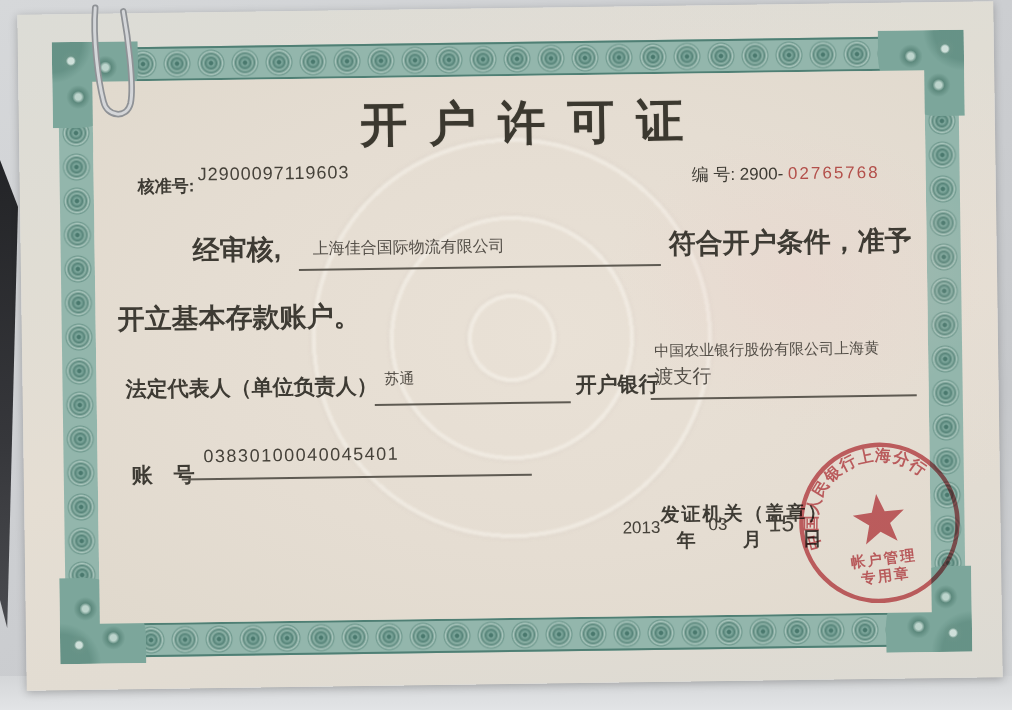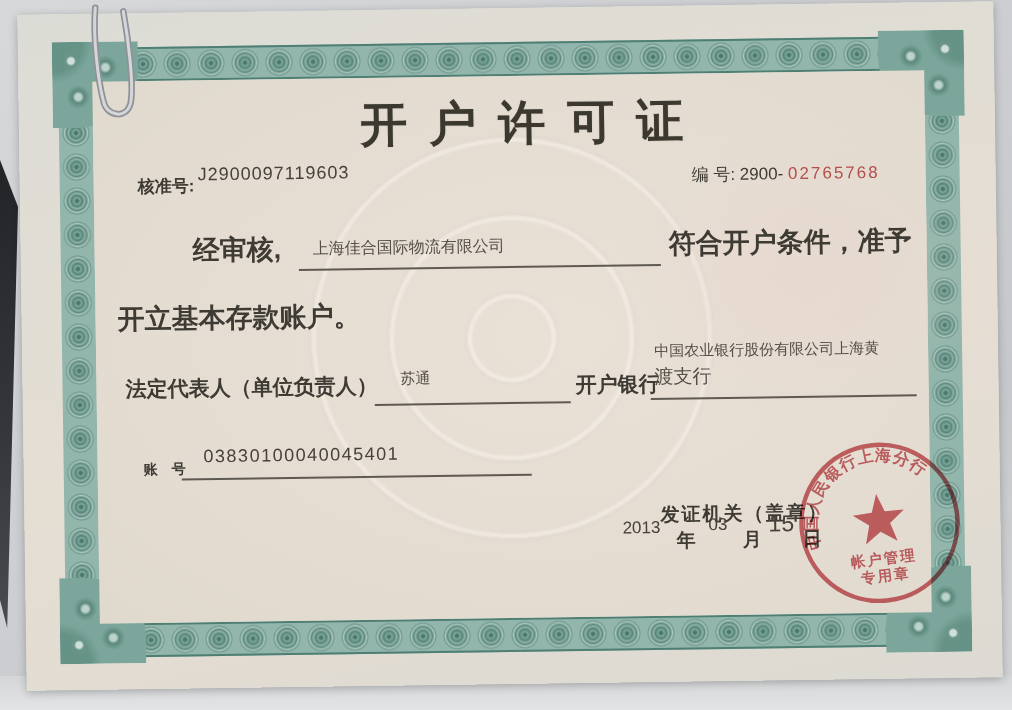--- a/index.html
+++ b/index.html
@@ -128,29 +128,29 @@
 
     <div class="txt lbl" style="left:172px;top:220px;font-size:27px;">经审核,</div>
     <div class="uline" style="left:278px;top:222px;width:362px;height:36px;">
       <span class="txt small" style="left:14px;top:6px;font-size:16px;">上海佳合国际物流有限公司</span>
     </div>
     <div class="txt lbl" style="left:648px;top:220px;font-size:27px;">符合开户条件，准予</div>
     <div class="txt lbl" style="left:96px;top:288px;font-size:27px;">开立基本存款账户。</div>
 
     <div class="txt lbl" style="left:103px;top:362px;font-size:21px;">法定代表人（单位负责人）</div>
     <div class="uline" style="left:352px;top:358px;width:196px;height:36px;">
-      <span class="txt small" style="left:10px;top:2px;font-size:15px;margin-left:16px;">苏通</span>
+      <span class="txt small" style="left:10px;top:2px;font-size:15px;">苏通</span>
     </div>
     <div class="txt lbl" style="left:553px;top:364px;font-size:21px;">开户银行</div>
     <div class="uline" style="left:628px;top:332px;width:266px;height:60px;">
       <span class="txt small" style="left:4px;top:4px;font-size:15px;">中国农业银行股份有限公司上海黄</span>
       <span class="txt small" style="left:4px;top:26px;font-size:19px;">渡支行</span>
     </div>
 
-    <div class="txt lbl" style="left:120px;top:448px;font-size:14px;">账　号</div>
+    <div class="txt lbl" style="left:108px;top:448px;font-size:21px;">账　号</div>
     <div class="uline" style="left:158px;top:430px;width:350px;height:36px;">
       <span class="txt" style="left:22px;top:4px;font-size:18px;letter-spacing:1.5px;color:#46423a;">03830100040045401</span>
     </div>
 
     <div class="txt lbl" style="left:636px;top:496px;font-size:19px;letter-spacing:2px;">发证机关（盖章）</div>
     <div class="txt" style="left:598px;top:512px;font-size:17px;color:#46423a;">2013</div>
     <div class="txt lbl" style="left:652px;top:522px;font-size:19px;">年</div>
     <div class="txt" style="left:684px;top:510px;font-size:17px;color:#46423a;">03</div>
     <div class="txt lbl" style="left:718px;top:522px;font-size:19px;">月</div>
     <div class="txt" style="left:744px;top:506px;font-size:23px;color:#46423a;">15</div>

